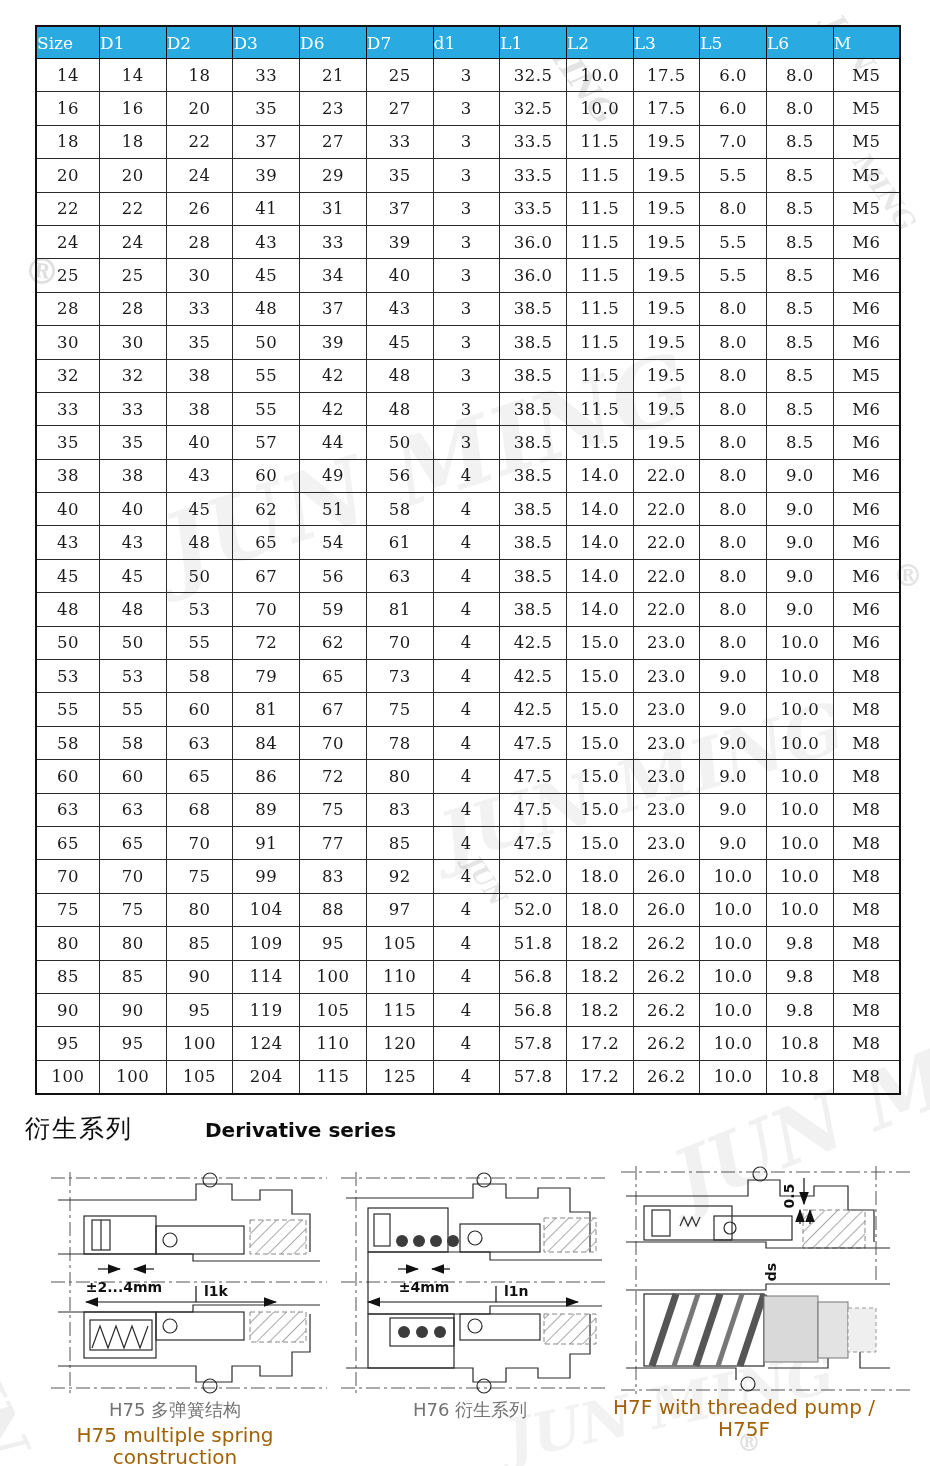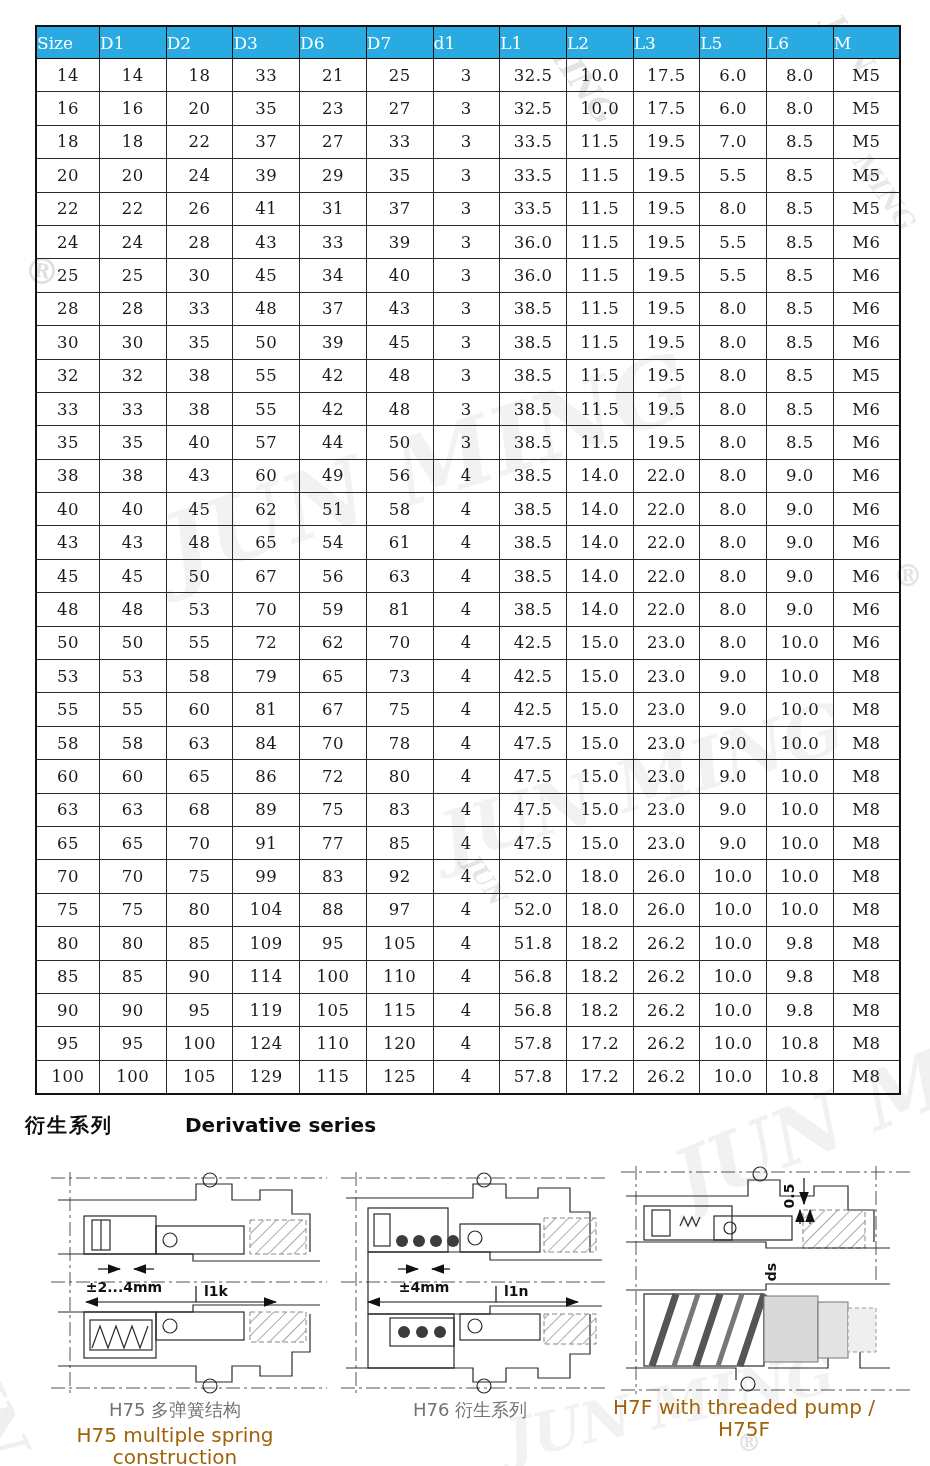--- a/index.html
+++ b/index.html
@@ -22,21 +22,21 @@
   table.spec th{
     background:#29abe2;color:#ffffff;font-weight:normal;font-size:17px;
     height:31px;border:1px solid #111;padding:0;text-align:left;
   }
   table.spec td{
     font-size:16.5px;color:#1b1b1b;text-align:center;height:32.4px;
     border:1px solid #2a2a2a;padding:0;letter-spacing:.5px;background:transparent;
   }
   
   .section-heading{position:absolute;left:25px;top:1112px;z-index:2;white-space:nowrap;}
-  .sec-cn{font-size:20px;font-weight:bold;color:#0d0d0d;letter-spacing:2px;}
+  .sec-cn{font-size:25px;font-weight:normal;color:#0d0d0d;letter-spacing:2px;}
   .sec-en{font-size:20px;font-weight:bold;color:#0d0d0d;margin-left:72px;text-align:right;}
   
   .fig{position:absolute;z-index:2;}
   .dln{stroke:#2a2a2a;stroke-width:1.2;fill:none;}
   .cl{stroke:#555;stroke-width:1;fill:none;stroke-dasharray:14 4 3 4;}
   .dim{font-family:"DejaVu Sans",sans-serif;font-size:14px;font-weight:600;fill:#111;}
   .dimline{stroke:#111;stroke-width:1.2;fill:none;}
   
   .cap{position:absolute;top:1396px;text-align:center;z-index:2;}
   .cap-cn{font-size:18px;color:#737373;line-height:28px;}
@@ -526,21 +526,21 @@
         <td>17.2</td>
         <td>26.2</td>
         <td>10.0</td>
         <td>10.8</td>
         <td>M8</td>
       </tr>
       <tr>
         <td>100</td>
         <td>100</td>
         <td>105</td>
-        <td>129</td>
+        <td>204</td>
         <td>115</td>
         <td>125</td>
         <td>4</td>
         <td>57.8</td>
         <td>17.2</td>
         <td>26.2</td>
         <td>10.0</td>
         <td>10.8</td>
         <td>M8</td>
       </tr>

